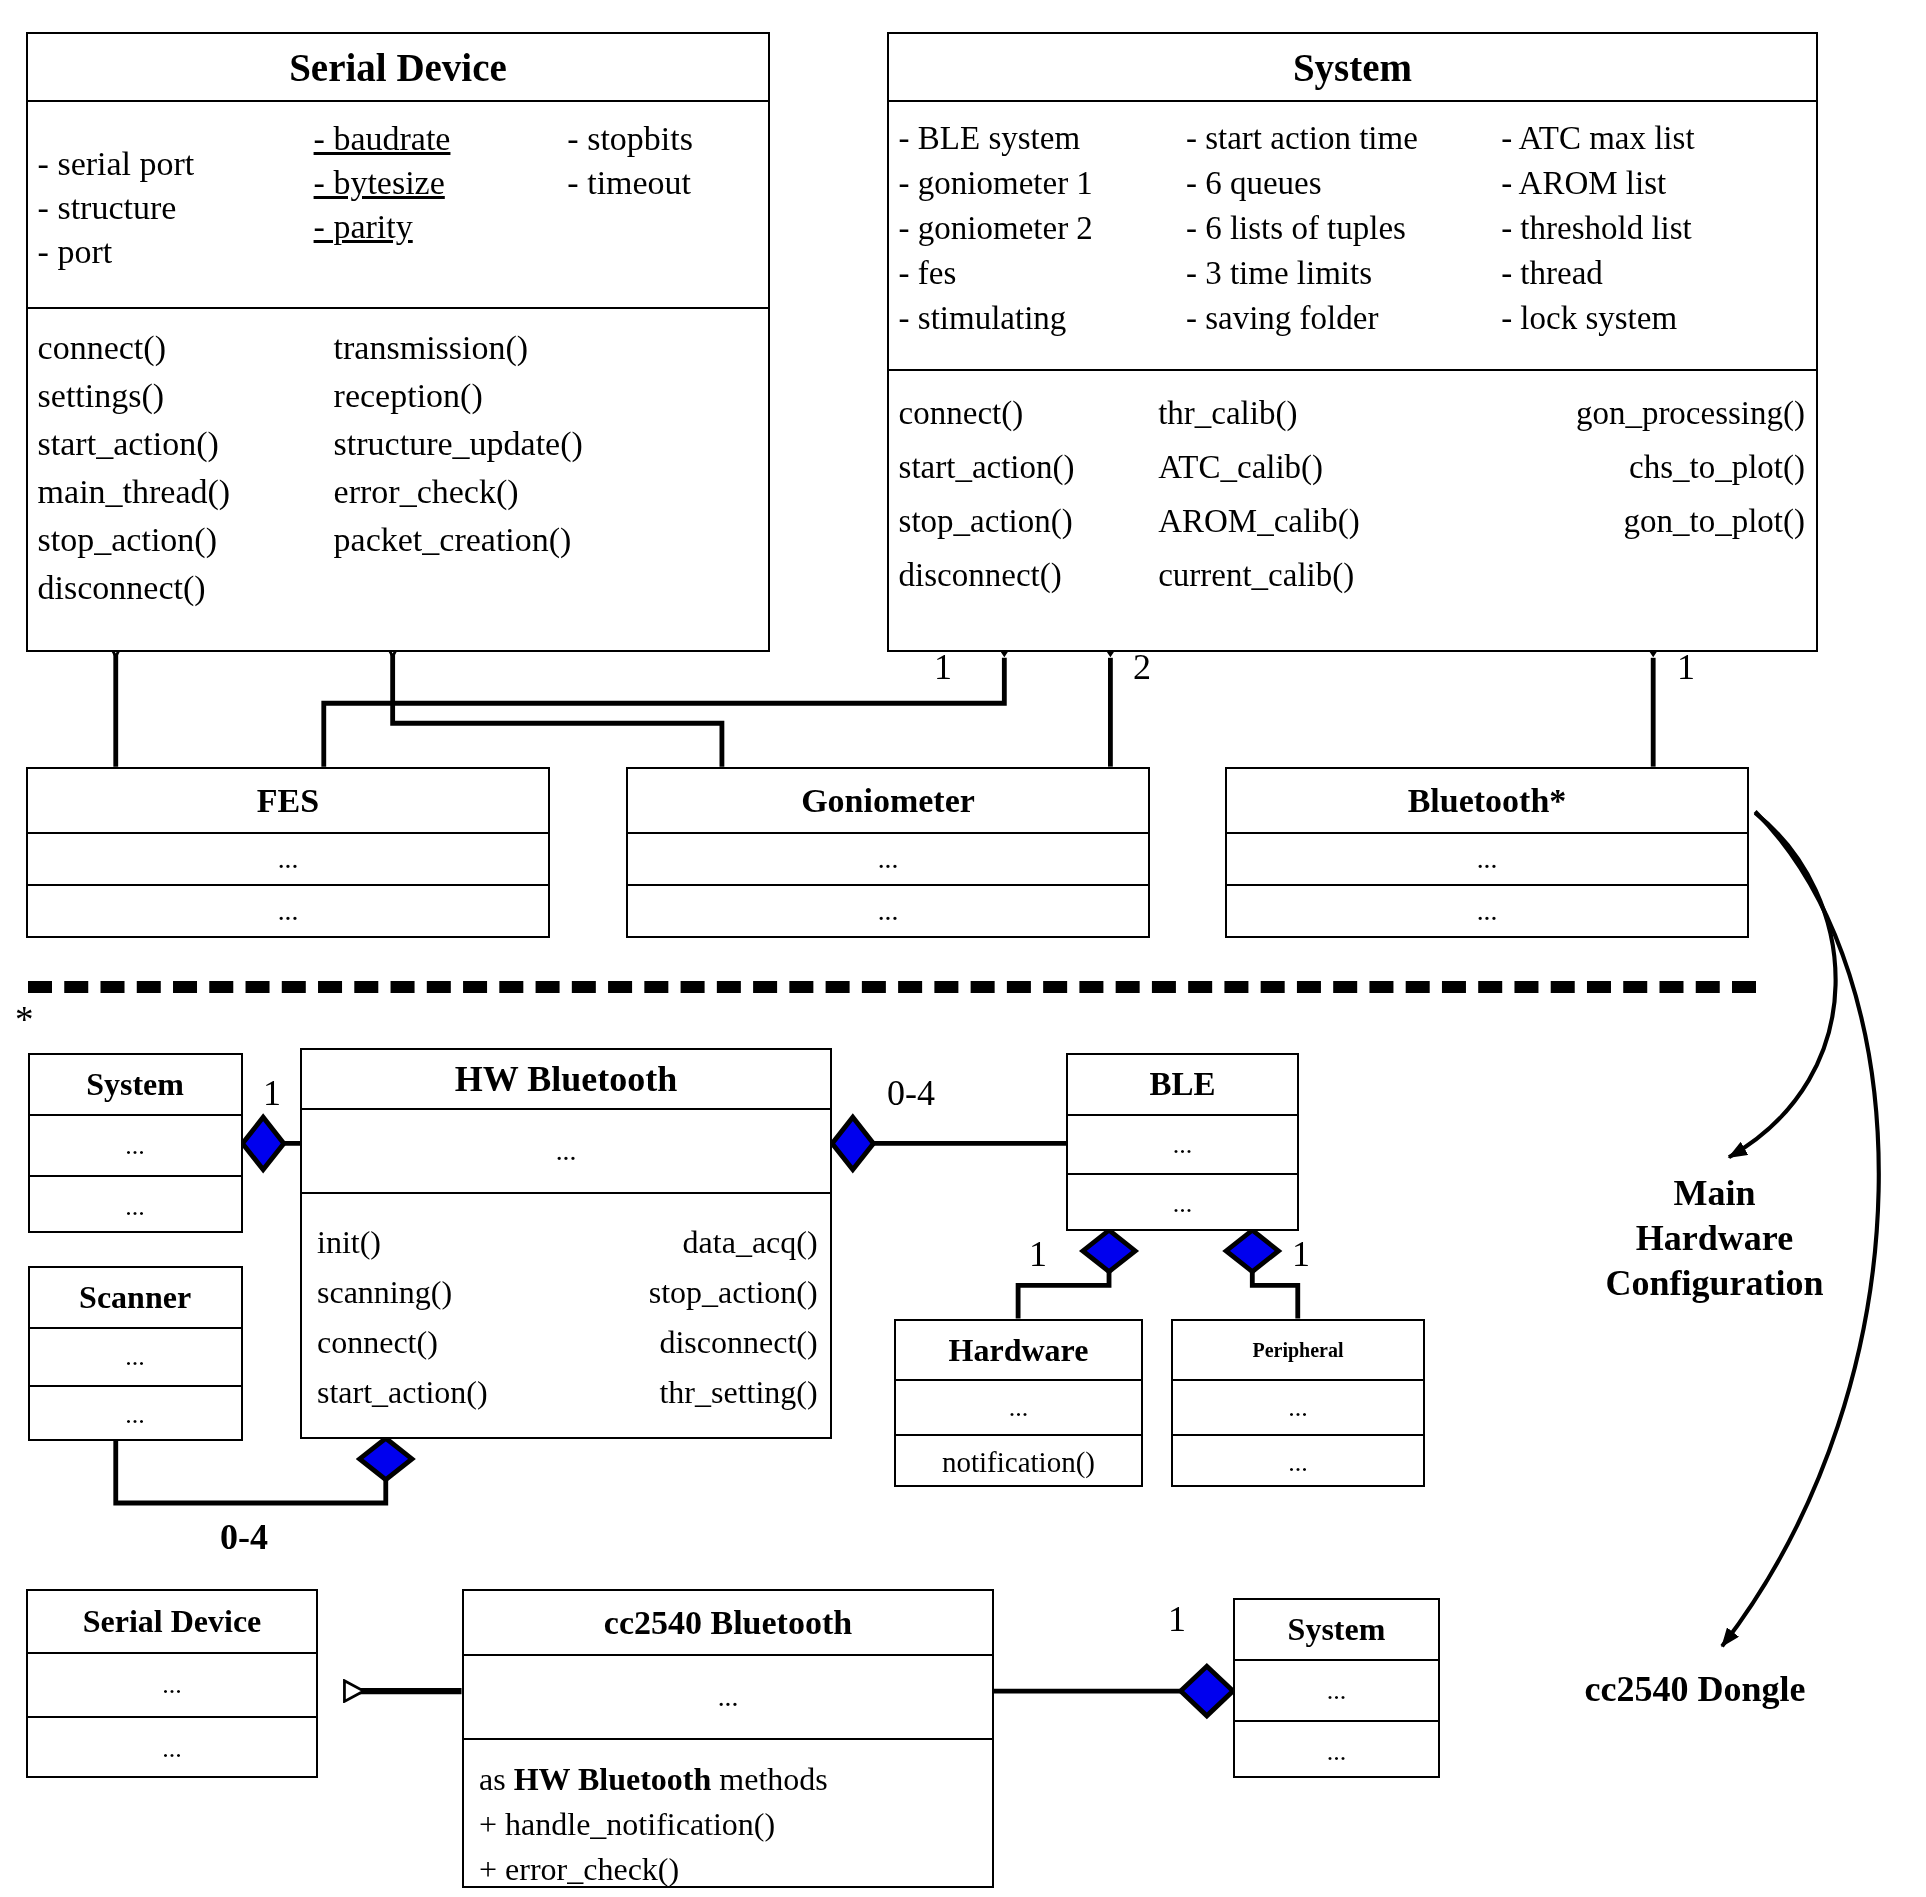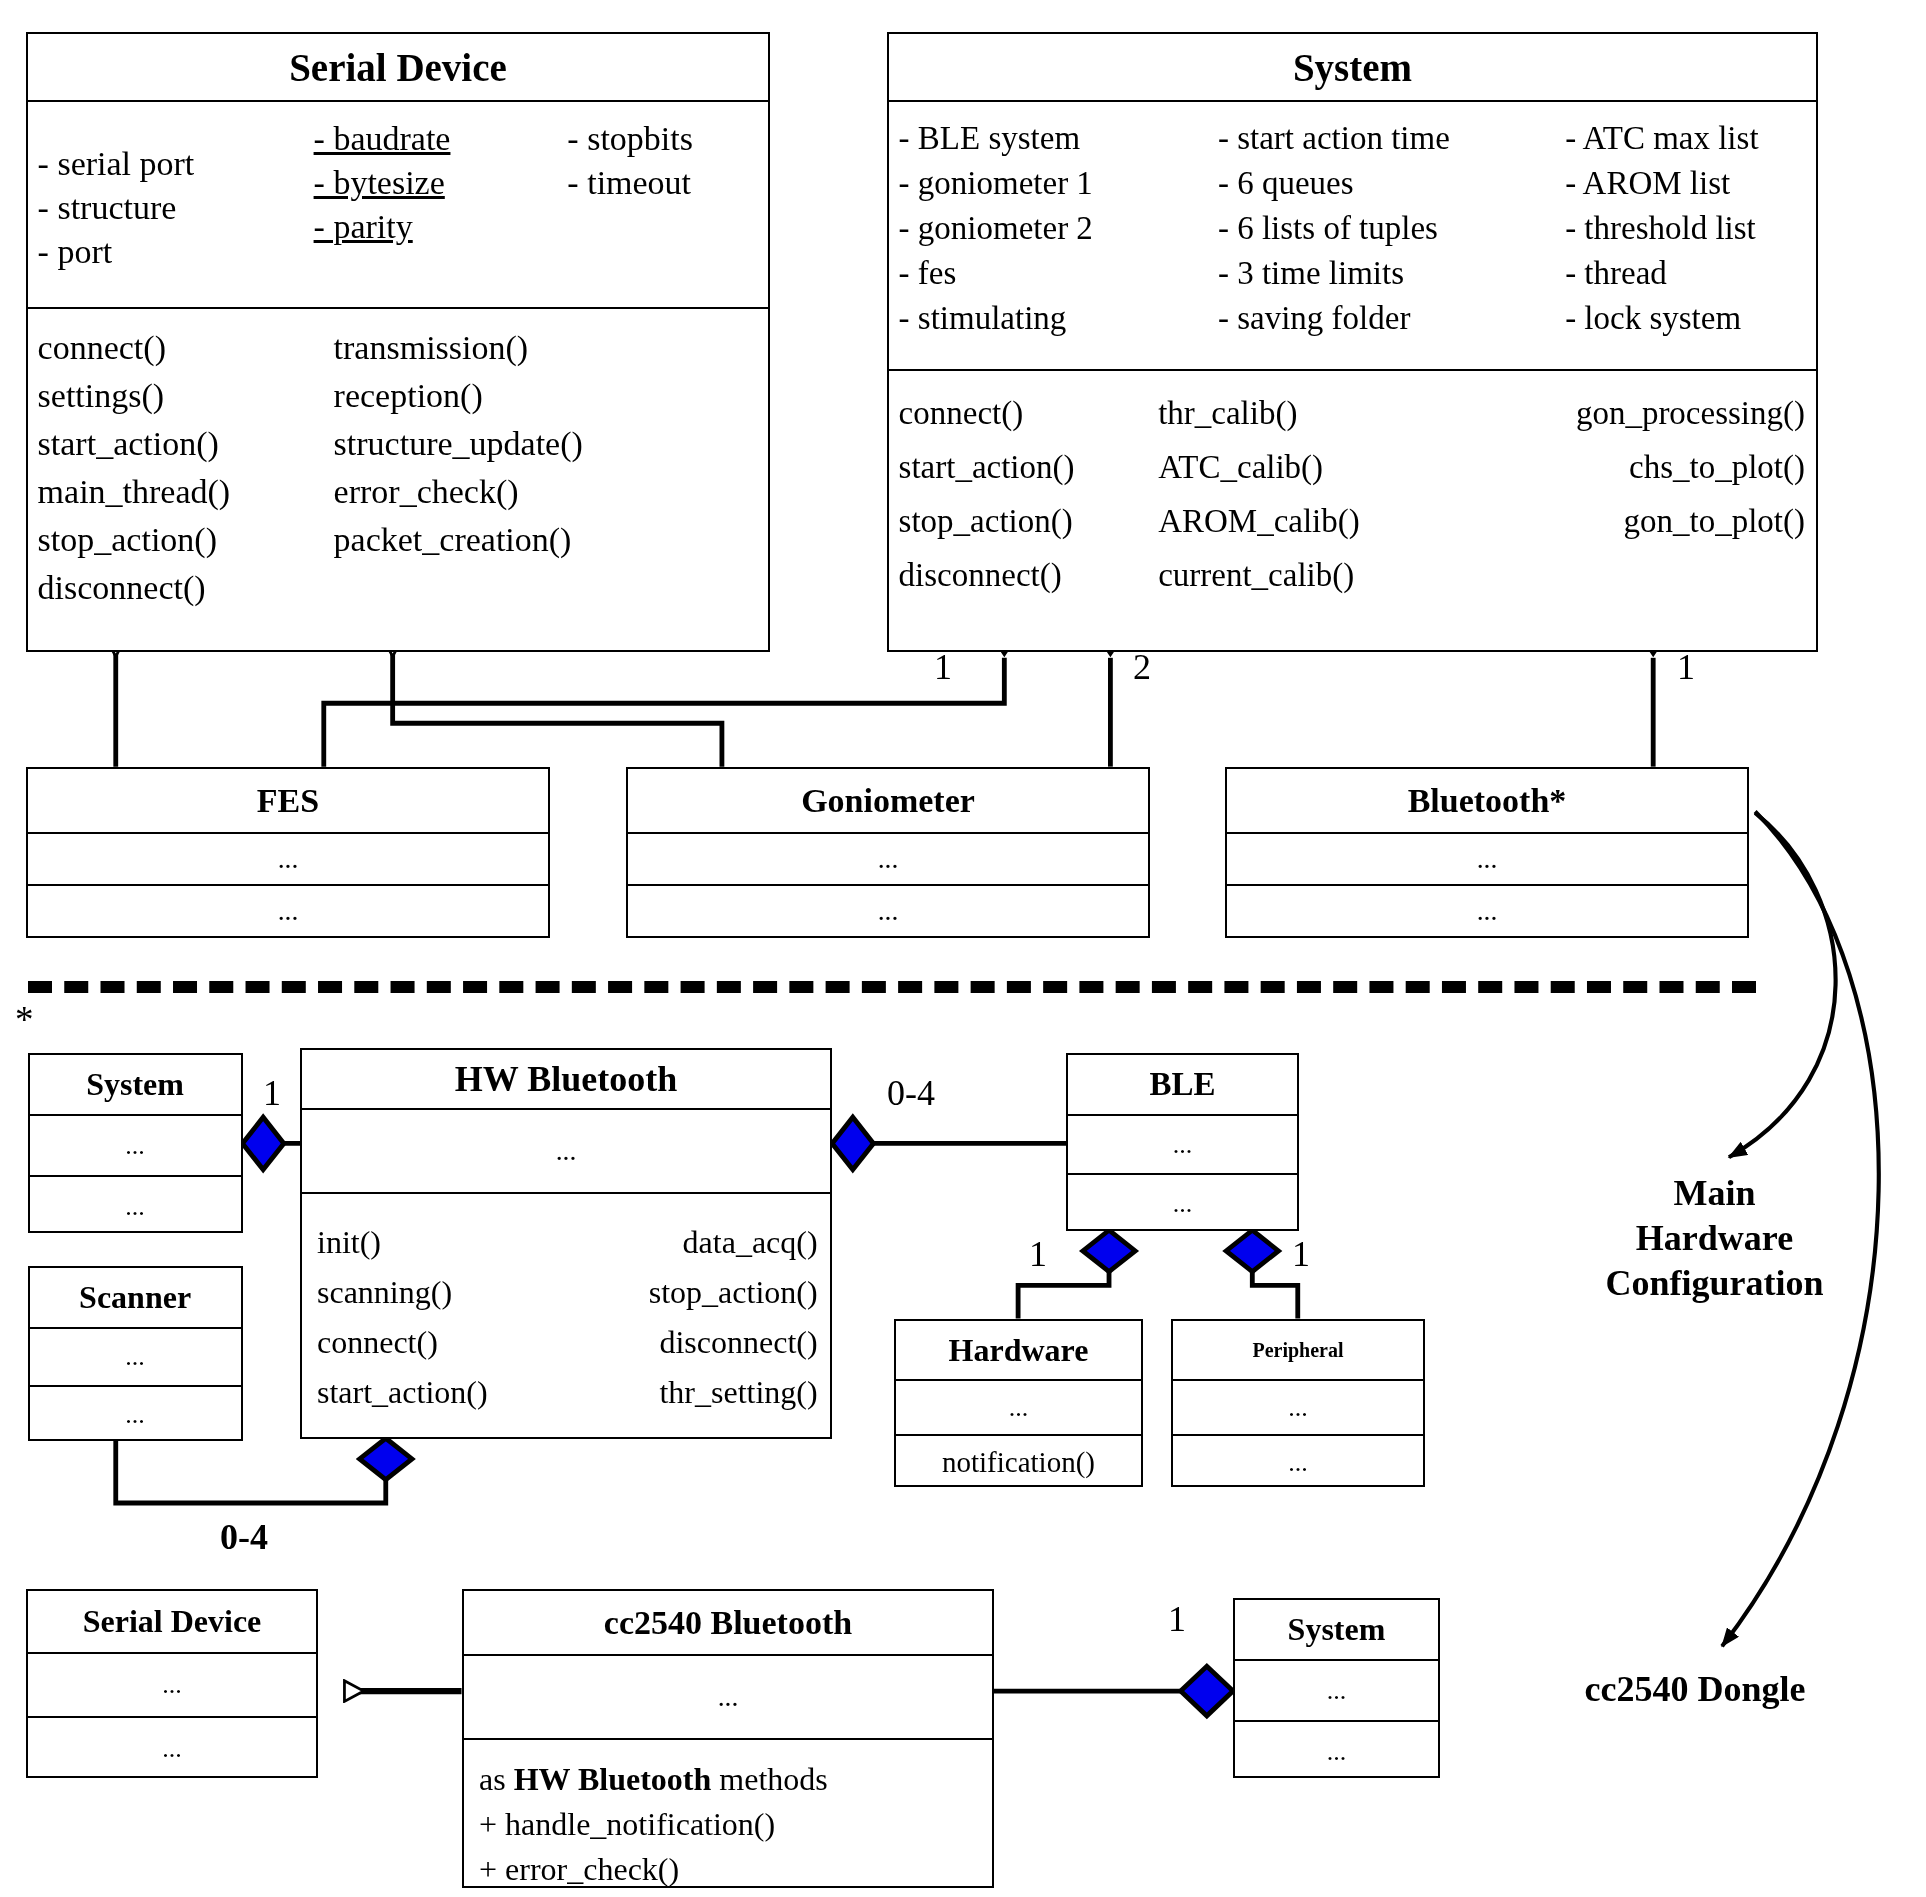--- a/index.html
+++ b/index.html
@@ -33,21 +33,21 @@
   #serial-device .attrs .item{font-size:34px;line-height:44px;}
   #serial-device .attrs .col:nth-child(1){flex:0 0 36%;margin-top:25px;}
   #serial-device .attrs .col:nth-child(2){flex:0 0 33%;text-decoration:underline;}
   #serial-device .ops{height:339px;padding:15px 0 0 0;}
   #serial-device .ops .item{font-size:34px;line-height:48px;}
   #serial-device .ops .col:nth-child(1){flex:0 0 40%;padding-left:9.6px;}
   #serial-device .ops .col:nth-child(2){flex:1;}
 
   #system-main{left:887px;top:32px;width:931px;height:620px;}
   #system-main .title{height:66px;font-size:39px;}
-  #system-main .attrs{height:269px;padding:13.8px 0 0 0;gap:32px;}
+  #system-main .attrs{height:269px;padding:13.8px 0 0 0;}
   #system-main .attrs .item{font-size:33px;line-height:45px;}
   #system-main .attrs .col:nth-child(1){flex:0 0 31%;padding-left:9.6px;}
   #system-main .attrs .col:nth-child(2){flex:0 0 34%;}
   #system-main .attrs .col:nth-child(3){flex:1;}
   #system-main .ops{height:277px;padding:15px 0 0 0;}
   #system-main .ops .item{font-size:33px;line-height:54px;}
   #system-main .ops .col:nth-child(1){flex:0 0 28%;padding-left:9.6px;}
   #system-main .ops .col:nth-child(2){flex:0 0 36%;}
   #system-main .ops .col:nth-child(3){flex:1;text-align:right;padding-right:11px;}
 

